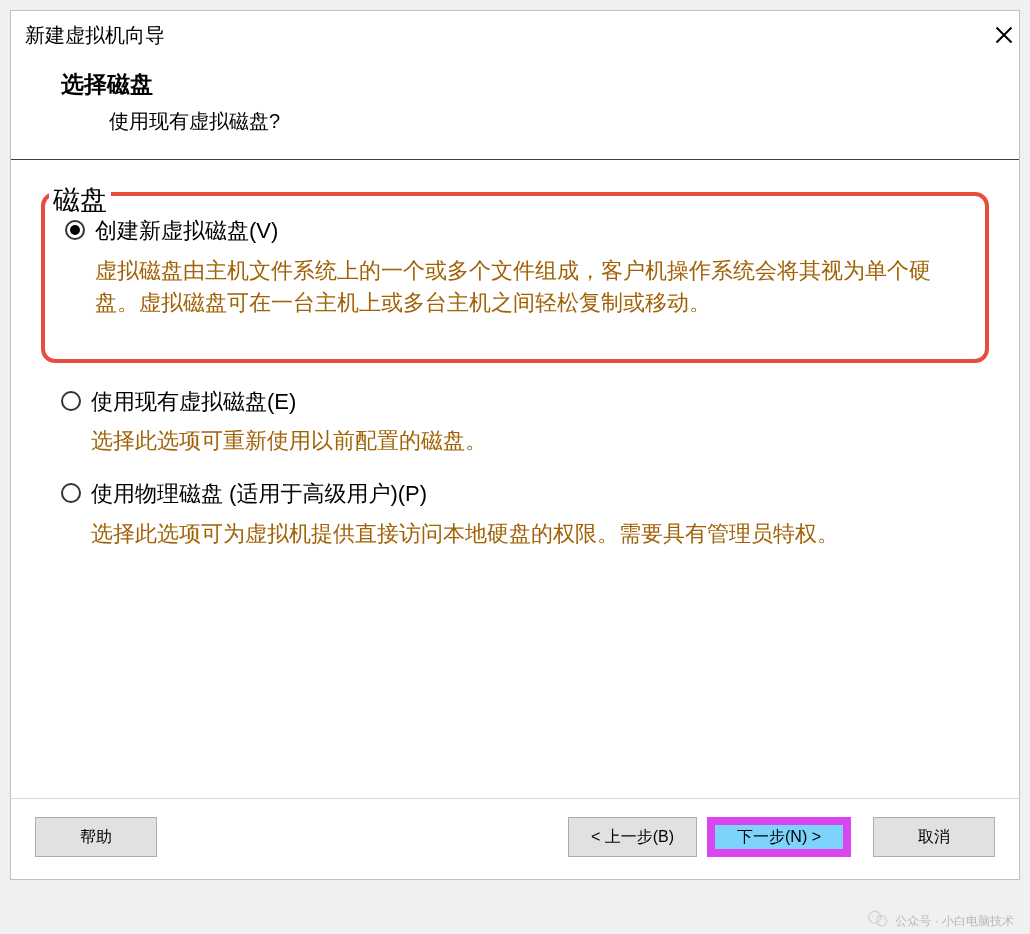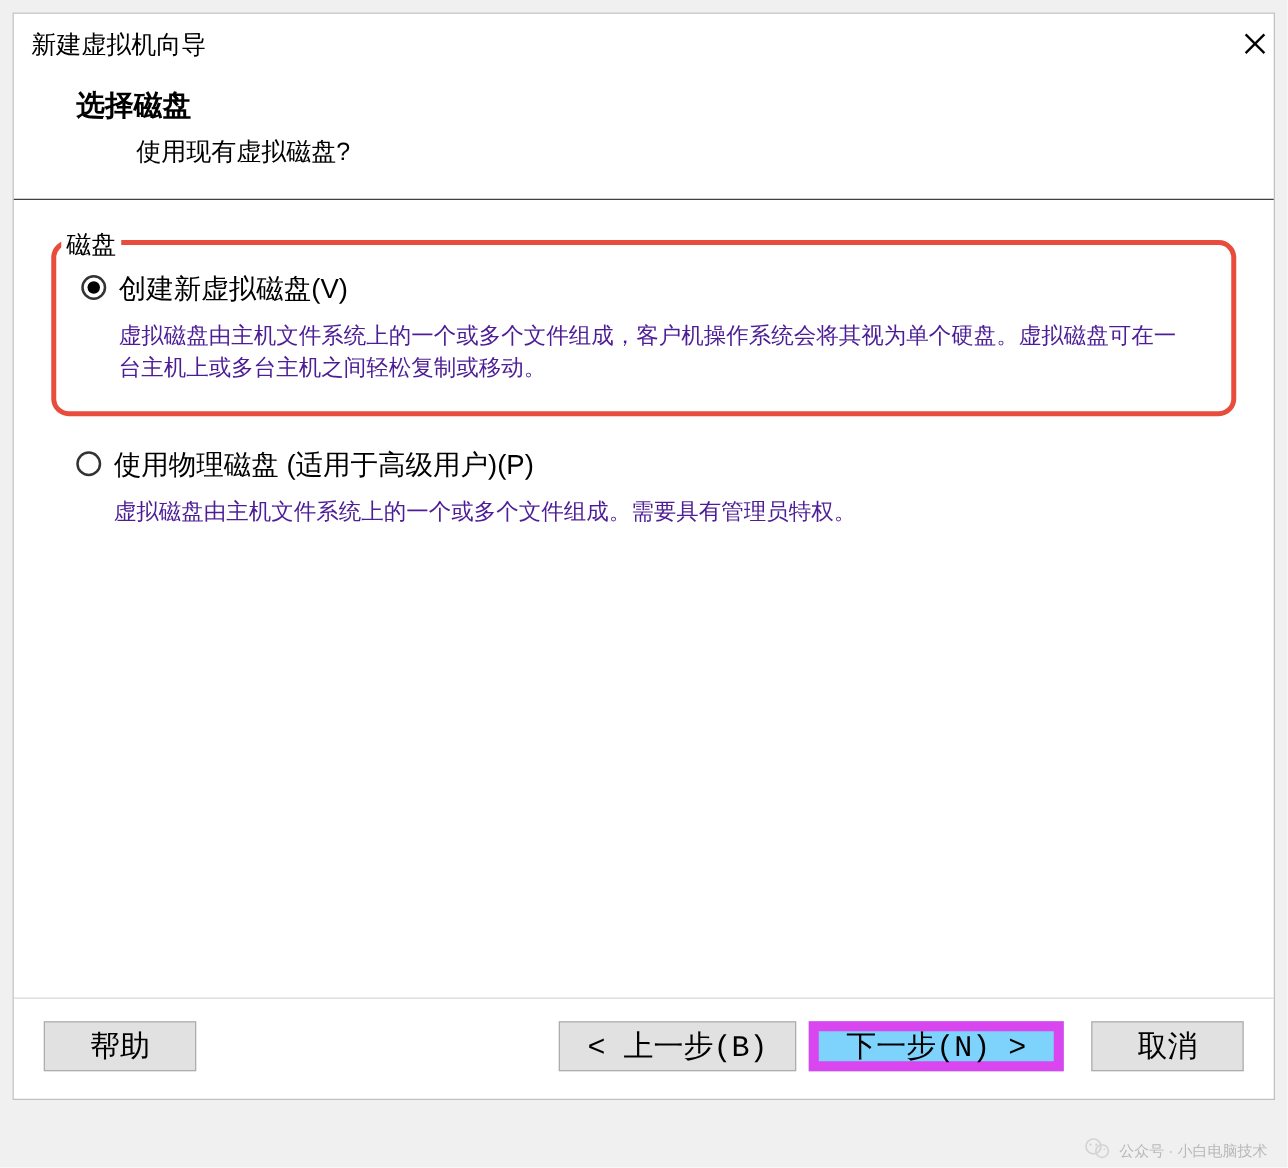--- a/index.html
+++ b/index.html
@@ -82,28 +82,28 @@
       position: relative;
       padding-top: 14px;
     }
     
     .groupbox-label {
       position: absolute;
       top: -4px;
       left: 8px;
       background: #fff;
       padding: 0 4px;
-      font-size: 20px;
+      font-size: 27px;
       color: #000;
     }
     
     .highlight-box {
       border: 4px solid #e74c3c;
       border-radius: 14px;
-      padding: 20px 28px 22px 20px;
+      padding: 20px 28px 40px 20px;
       margin-bottom: 20px;
       margin-top: -8px;
     }
     
     .option-row {
       display: flex;
       align-items: flex-start;
       margin-bottom: 8px;
     }
     
@@ -134,42 +134,42 @@
       border-radius: 50%;
     }
     
     .option-label {
       font-size: 22px;
       color: #000;
       line-height: 1.4;
     }
     
     .option-desc {
-      font-size: 18px;
-      color: #4c1d95;
+      font-size: 22px;
+      color: #a16207;
       line-height: 1.45;
       margin-left: 30px;
       margin-top: 6px;
     }
     
     .footer {
       border-top: 1px solid #d8d8d8;
       padding: 18px 24px 22px 24px;
       display: flex;
       align-items: center;
     }
     
     .btn {
       height: 40px;
       padding: 0 22px;
-      font-size: 24px;
+      font-size: 16px;
       background: #e1e1e1;
       border: 1px solid #adadad;
       cursor: pointer;
-      font-family: Liberation Mono, monospace;
+      font-family: Liberation Sans, sans-serif;
       min-width: 122px;
       text-align: right;
       display: flex;
       align-items: center;
       justify-content: center;
     }
     
     .btn-primary {
       border: 8px solid #d946ef;
       background: #7dd3fc;
@@ -229,27 +229,34 @@
       <div class="groupbox-label">磁盘</div>
 
       <div class="highlight-box">
         <div class="option-row">
           <div class="radio selected"></div>
           <div class="option-label">创建新虚拟磁盘(V)</div>
         </div>
         <div class="option-desc">虚拟磁盘由主机文件系统上的一个或多个文件组成，客户机操作系统会将其视为单个硬盘。虚拟磁盘可在一台主机上或多台主机之间轻松复制或移动。</div>
       </div>
 
+      <div class="option-block">
+        <div class="option-row">
+          <div class="radio"></div>
+          <div class="option-label">使用现有虚拟磁盘(E)</div>
+        </div>
+        <div class="option-desc">选择此选项可重新使用以前配置的磁盘。</div>
+      </div>
 
       <div class="option-block">
         <div class="option-row">
           <div class="radio"></div>
           <div class="option-label">使用物理磁盘 (适用于高级用户)(P)</div>
         </div>
-        <div class="option-desc">虚拟磁盘由主机文件系统上的一个或多个文件组成。需要具有管理员特权。</div>
+        <div class="option-desc">选择此选项可为虚拟机提供直接访问本地硬盘的权限。需要具有管理员特权。</div>
       </div>
 
     </div>
   </div>
 
   <div class="footer">
     <button class="btn">帮助</button>
     <div class="footer-spacer"></div>
     <button class="btn">&lt; 上一步(B)</button>
     <button class="btn btn-primary">下一步(N) &gt;</button>

